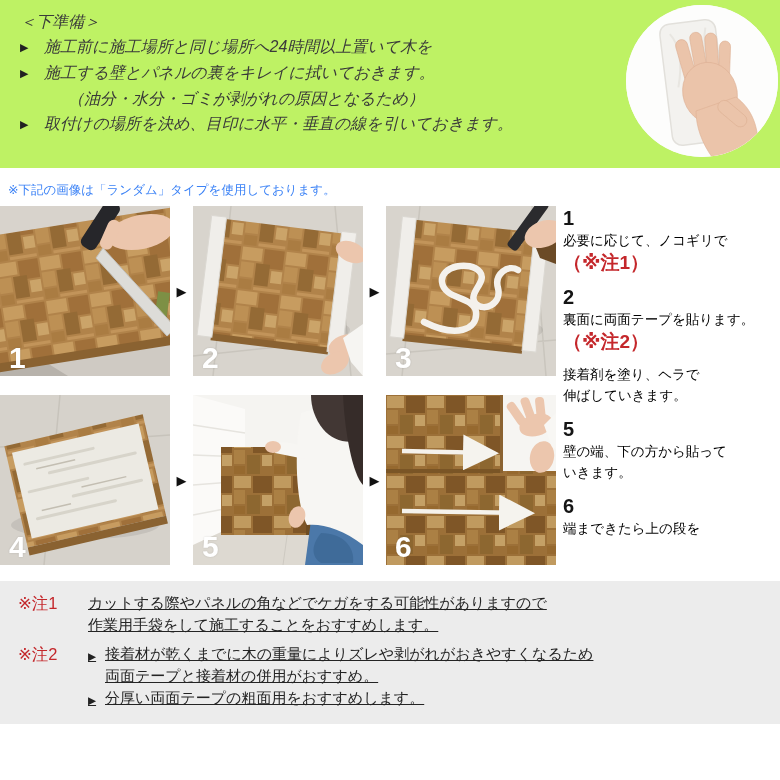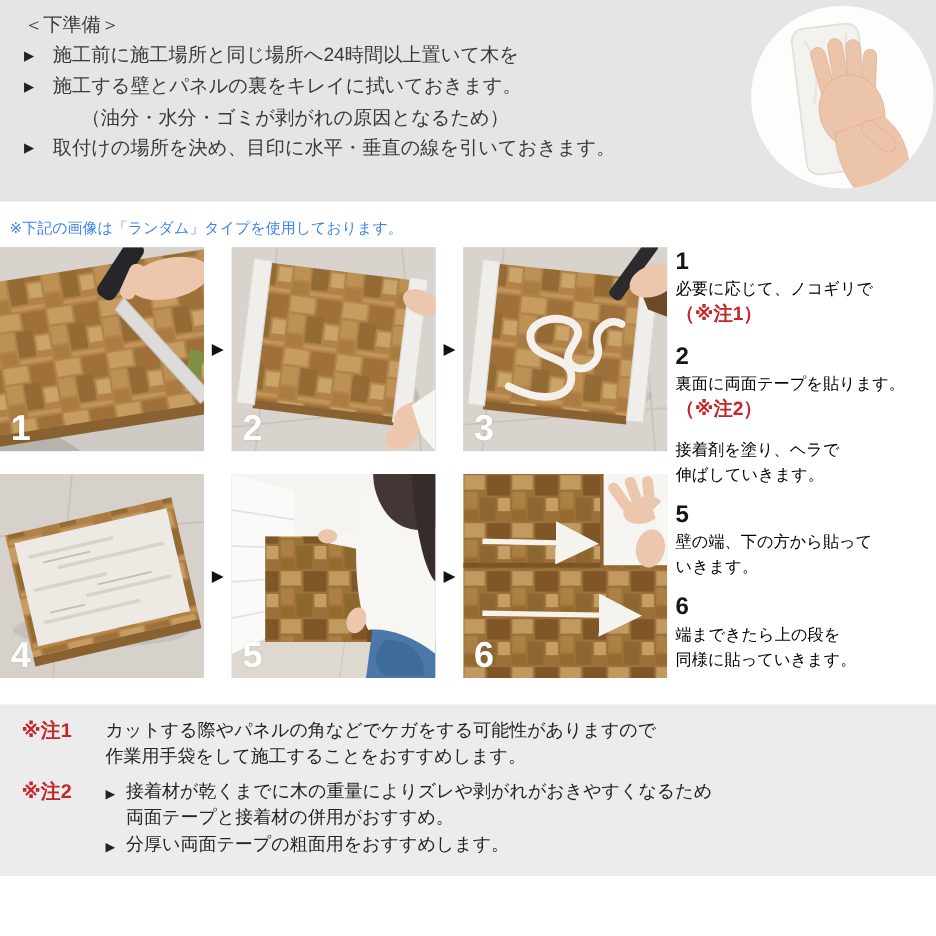--- a/index.html
+++ b/index.html
@@ -2,21 +2,21 @@
 <html><head>
 <meta charset="utf-8">
 <style>
   html,body{margin:0;padding:0;}
   body{
     width:780px;height:780px;overflow:hidden;background:#fff;
     font-family:"Liberation Sans","DejaVu Sans",sans-serif;
     color:#383838;position:relative;
   }
   
-  .prep{position:relative;height:150px;background:#e5e5e5;padding:9px 0 9px 20px;}
+  .prep{position:relative;height:150px;background:#bef264;padding:9px 0 9px 20px;font-style:italic;}
   .prep-title{font-size:16px;line-height:25px;color:#3a3a3a;}
   .prep-item{display:flex;font-size:16px;line-height:25px;color:#3a3a3a;}
   .blt{width:24px;font-size:11px;padding-top:1px;color:#222;flex-shrink:0;}
   .cont{margin-left:24px;}
   .cont-paren{margin-left:6px;}
   .circle{
     position:absolute;top:5px;right:2px;width:152px;height:152px;border-radius:50%;
     background:#fdfdfd;overflow:hidden;box-shadow:0 0 0 1px rgba(0,0,0,0.03) inset;
   }
   
@@ -31,27 +31,27 @@
   .photo-num{
     position:absolute;left:9px;bottom:3px;font-size:30px;font-weight:bold;color:#fff;
     line-height:1;text-shadow:0 0 2px rgba(0,0,0,0.15);
   }
   .sep{width:23px;display:flex;align-items:center;justify-content:center;
        font-size:13px;color:#111;flex-shrink:0;}
   .steps{margin-left:7px;padding-top:0;}
   .step{margin-bottom:11px;}
   .step-num{font-size:20px;font-weight:bold;color:#151515;line-height:24px;letter-spacing:3px;}
   .step-line{font-size:13.5px;line-height:21px;color:#000000;}
-  .step-ref{font-size:16px;font-weight:bold;color:#c4272b;line-height:23px;}
+  .step-ref{font-size:19px;font-weight:bold;color:#c4272b;line-height:23px;}
   
   .footnotes{background:#ececec;margin-top:16px;padding:11px 0 6px;}
   .fn-row{display:flex;margin-bottom:7px;}
-  .fn-label{margin-left:18px;width:62px;flex-shrink:0;font-size:16.5px;font-weight:bold;
+  .fn-label{margin-left:18px;width:62px;flex-shrink:0;font-size:16.5px;font-weight:normal;
             color:#c4272b;line-height:22px;}
-  .fn-content{padding-left:8px;font-size:15px;line-height:22px;color:#242424;}
+  .fn-content{padding-left:8px;font-size:15px;line-height:22px;color:#242424;text-decoration:underline;}
   .fn-item{display:flex;}
   .fn-blt{width:17px;font-size:10.5px;padding-top:2px;color:#222;flex-shrink:0;}
   .fn-lines{}
 </style>
 </head>
 <body>
 
 <svg width="0" height="0" style="position:absolute" aria-hidden="true">
   <defs>
     <pattern id="wd" width="44" height="44" patternUnits="userSpaceOnUse">
@@ -276,21 +276,20 @@
       <div class="step-line">伸ばしていきます。</div>
     </div>
     <div class="step">
       <div class="step-num">5</div>
       <div class="step-line">壁の端、下の方から貼って</div>
       <div class="step-line">いきます。</div>
     </div>
     <div class="step">
       <div class="step-num">6</div>
       <div class="step-line">端まできたら上の段を</div>
-      <div class="step-line">同様に貼っていきます。</div>
     </div>
   </div>
 </div>
 
 <div class="footnotes">
   <div class="fn-row">
     <div class="fn-label">※注1</div>
     <div class="fn-content">
       <div class="fn-item">
         <div class="fn-lines">

